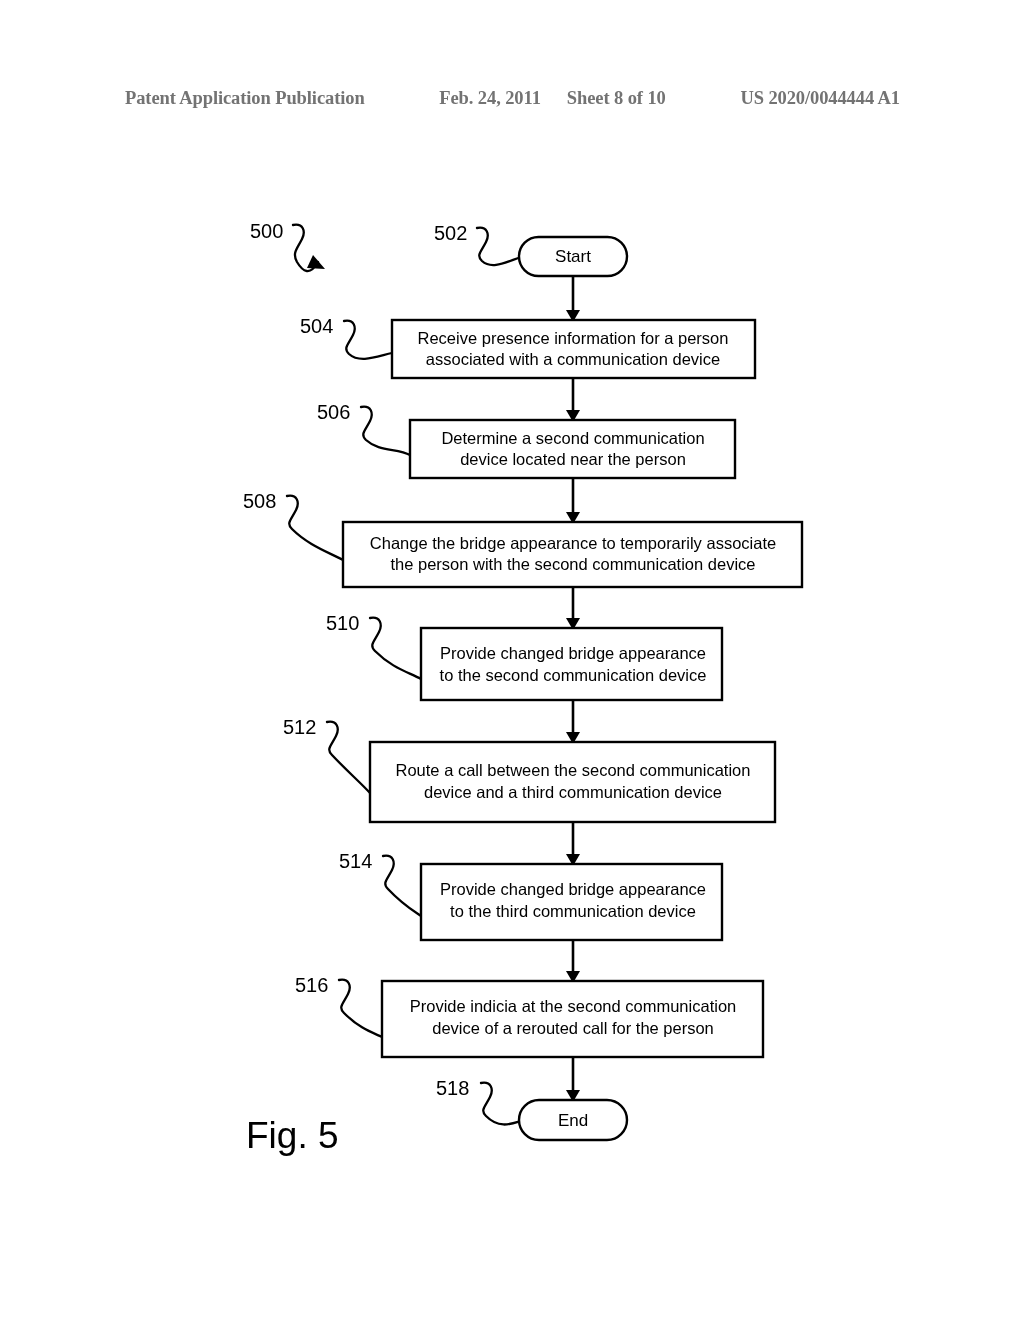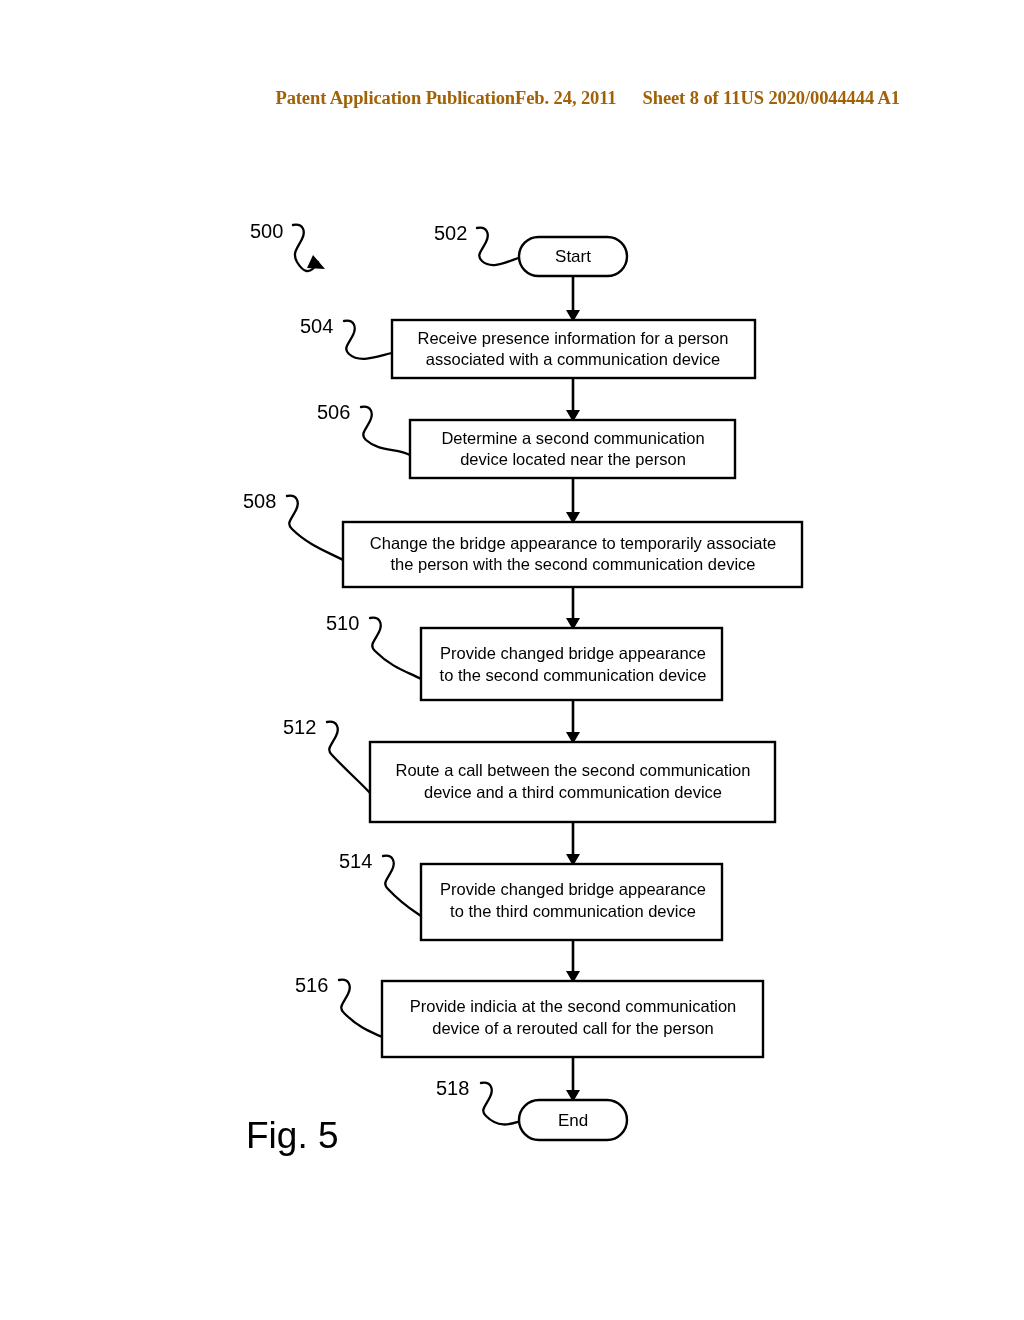--- a/index.html
+++ b/index.html
@@ -18,26 +18,26 @@
     position: absolute;
     inset: 0;
     background: #ffffff;
   }
   .hdr {
     position: absolute;
     top: 88px;
     left: 125px;
     width: 775px;
     display: flex;
-    justify-content: flex-end;
+    justify-content: space-between;
     align-items: baseline;
     font-family: "Liberation Serif", serif;
     font-weight: bold;
     font-size: 18.5px;
-    color: #a16207;
+    color: #737373;
     letter-spacing: -0.1px;
     white-space: nowrap;
   }
   .hdr-mid { display: flex; gap: 26px; }
   svg#fig {
     position: absolute;
     top: 0;
     left: 0;
     width: 1024px;
     height: 1320px;
@@ -84,21 +84,21 @@
 </style>
 </head>
 <body>
 
 <div id="page">
 
   <div class="hdr">
     <span>Patent Application Publication</span>
     <span class="hdr-mid">
       <span>Feb. 24, 2011</span>
-      <span>Sheet 8 of 11</span>
+      <span>Sheet 8 of 10</span>
     </span>
     <span>US 2020/0044444 A1</span>
   </div>
 
   <svg id="fig" viewBox="0 0 1024 1320">
 
     <text class="refnum" x="250" y="238">500</text>
     <path class="lead" d="M 293 225 C 303 223 306 231 302 239 C 297 249 292 253 297 262 C 303 272 310 276 318 262"></path>
     <path class="arrowhead" d="M 313 255 L 325 269 L 307 268 Z"></path>
 

